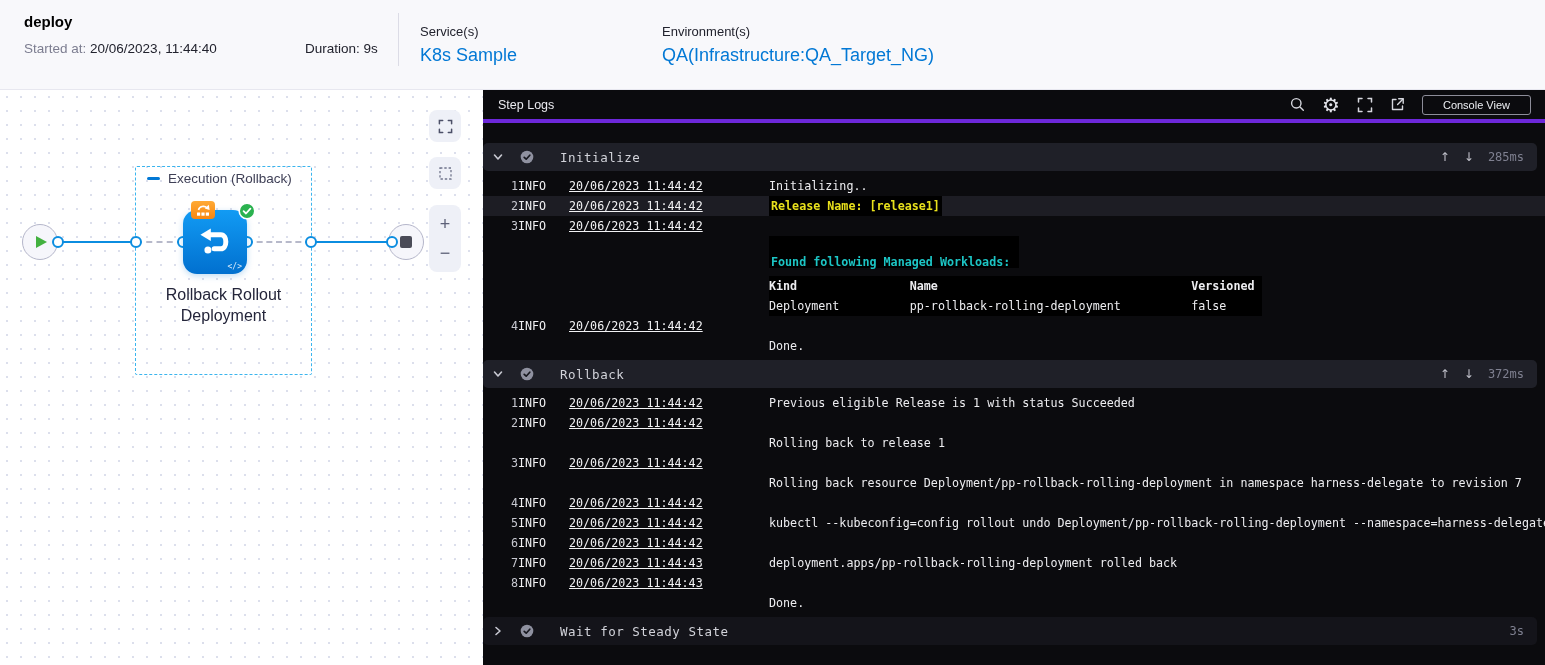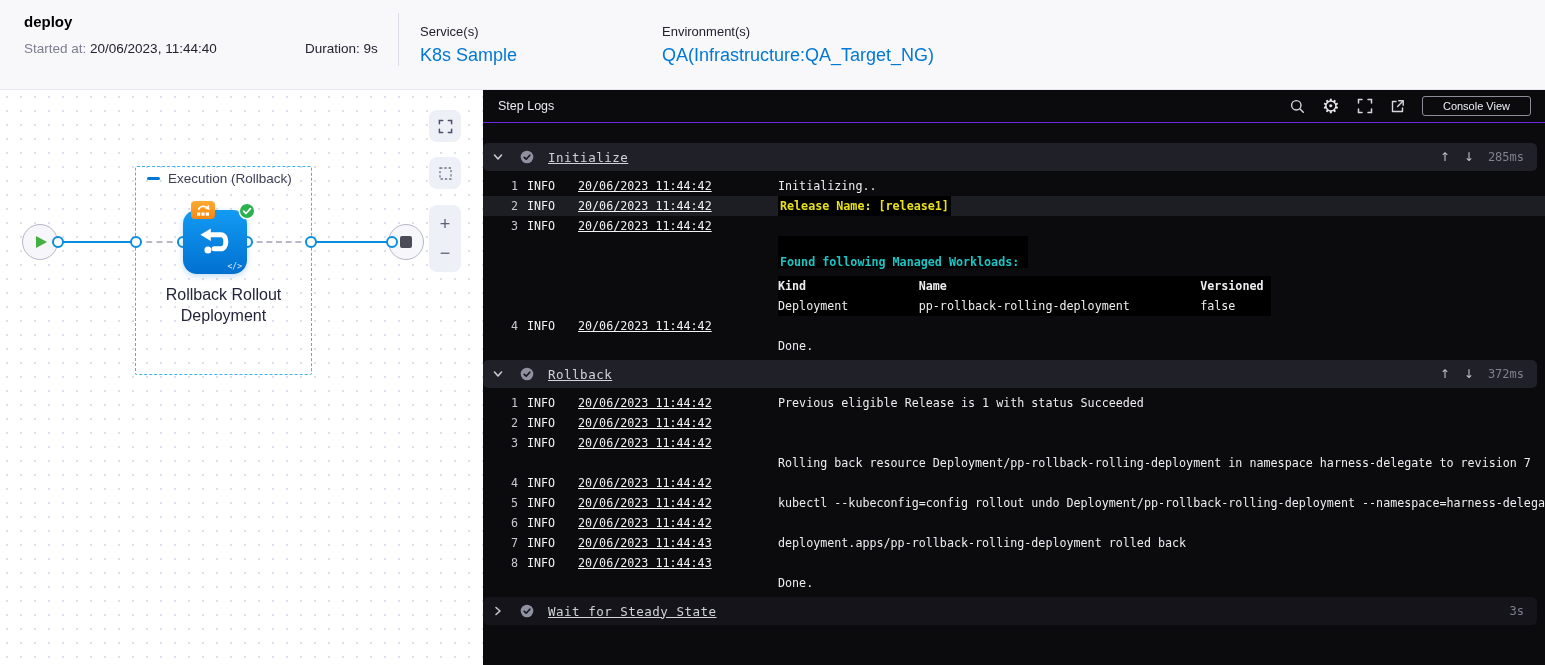--- a/index.html
+++ b/index.html
@@ -38,45 +38,45 @@
   .badge { position:absolute; left:8px; top:-9px; width:24px; height:18px; border-radius:4px; background:linear-gradient(180deg,#ffaa35,#f8860f); display:flex; align-items:center; justify-content:center; }
   .check-badge { position:absolute; left:55px; top:-8px; }
   .node-label { position:absolute; left:135px; top:194px; width:177px; text-align:center; font-size:16px; line-height:21px; color:#24253a; }
 
   .cv-btn { position:absolute; left:429px; width:32px; height:32px; border-radius:8px; background:#eef0f7; display:flex; align-items:center; justify-content:center; cursor:pointer; }
   .zoom-panel { position:absolute; left:429px; top:115px; width:32px; height:67px; border-radius:8px; background:#eef0f7; display:flex; flex-direction:column; align-items:center; justify-content:space-evenly; }
   .zoom-glyph { font-size:18px; color:#5d6178; line-height:1; cursor:pointer; }
 
   
   .logpanel { position:absolute; left:483px; top:90px; width:1062px; height:575px; background:#0b0b0e; overflow:hidden; }
-  .logbar { height:33px; display:flex; align-items:center; padding:0 14px 0 15px; border-bottom:1px solid #6d28d9; }
+  .logbar { height:33px; display:flex; align-items:center; padding:0 14px 0 15px; border-bottom:4px solid #6d28d9; }
   .logbar-title { font-size:12.5px; color:#eaeaef; }
   .logbar-right { margin-left:auto; display:flex; align-items:center; gap:17px; }
   .icon-btn { display:flex; align-items:center; justify-content:center; cursor:pointer; }
   .gear { font-size:20px; color:#e4e5ec; line-height:1; font-family:"DejaVu Sans",sans-serif; }
   .console-btn { border:1px solid #8d8d99; border-radius:3px; color:#eceef2; font-size:11px; padding:3px 20px; cursor:pointer; background:transparent; }
 
   .sections { padding-top:20px; }
   .secbar { height:28px; margin-right:8px; background:#1f2028; border-radius:5px; display:flex; align-items:center;
             font-family:"DejaVu Sans Mono",monospace; font-size:12.5px; color:#d2d3da; cursor:pointer; }
   .secbar.collapsed { background:#14141a; }
   .chev { display:flex; margin-left:9px; width:14px; }
   .secbar:not(.collapsed) .chev-right { display:none; }
   .sec-check { display:flex; margin-left:14px; }
-  .sec-label { margin-left:14px; letter-spacing:.5px;text-decoration:underline; }
+  .sec-label { margin-left:26px; letter-spacing:.5px; }
   .sec-right { margin-left:auto; display:flex; align-items:center; gap:14px; padding-right:13px; }
   .sec-arrow { color:#c2c3cc; font-size:12px; cursor:pointer; font-family:"DejaVu Sans",sans-serif; }
   .sec-duration { color:#7f8090; font-size:12px; font-family:"DejaVu Sans Mono",monospace; }
   .sec-rows { padding:5px 0 4px; }
 
   .log-line { height:20px; line-height:20px; display:flex; white-space:pre;
               font-family:"DejaVu Sans Mono",monospace; font-size:11.7px; color:#ededf0; }
   .log-line.sel { background:#1d1d24; }
   .ln   { flex:none; margin-left:10px; width:25px; text-align:right; color:#c7c8d0; }
-  .lvl  { flex:none; margin-left:9px; width:30px; color:#f2f2f4; }
+  .lvl  { flex:none; width:30px; color:#f2f2f4; }
   .time { flex:none; margin-left:21px; width:137px; color:#f2f2f4;text-decoration:underline; }
   .msg  { flex:none; margin-left:63px; }
   .msg.c-yellow { color:#e9e11c; font-weight:bold; background:#000; padding:0 2px; }
   .msg.c-cyan   { color:#1cc5c5; font-weight:bold; background:#000; padding:16px 2px; }
   .msg.c-thead  { font-weight:bold; background:#000; }
   .msg.c-trow   { background:#000; }
 </style>
 </head>
 <body>
 
@@ -320,20 +320,26 @@
     <span class="msg">Previous eligible Release is 1 with status Succeeded</span>
   </div>
 
   <div class="log-line">
     <span class="ln">2</span>
     <span class="lvl">INFO</span>
     <span class="time">20/06/2023 11:44:42</span>
     <span class="msg"></span>
   </div>
 
+  <div class="log-line">
+    <span class="ln"></span>
+    <span class="lvl"></span>
+    <span class="time"></span>
+    <span class="msg">Rolling back to release 1</span>
+  </div>
 
   <div class="log-line">
     <span class="ln">3</span>
     <span class="lvl">INFO</span>
     <span class="time">20/06/2023 11:44:42</span>
     <span class="msg"></span>
   </div>
 
   <div class="log-line">
     <span class="ln"></span>

